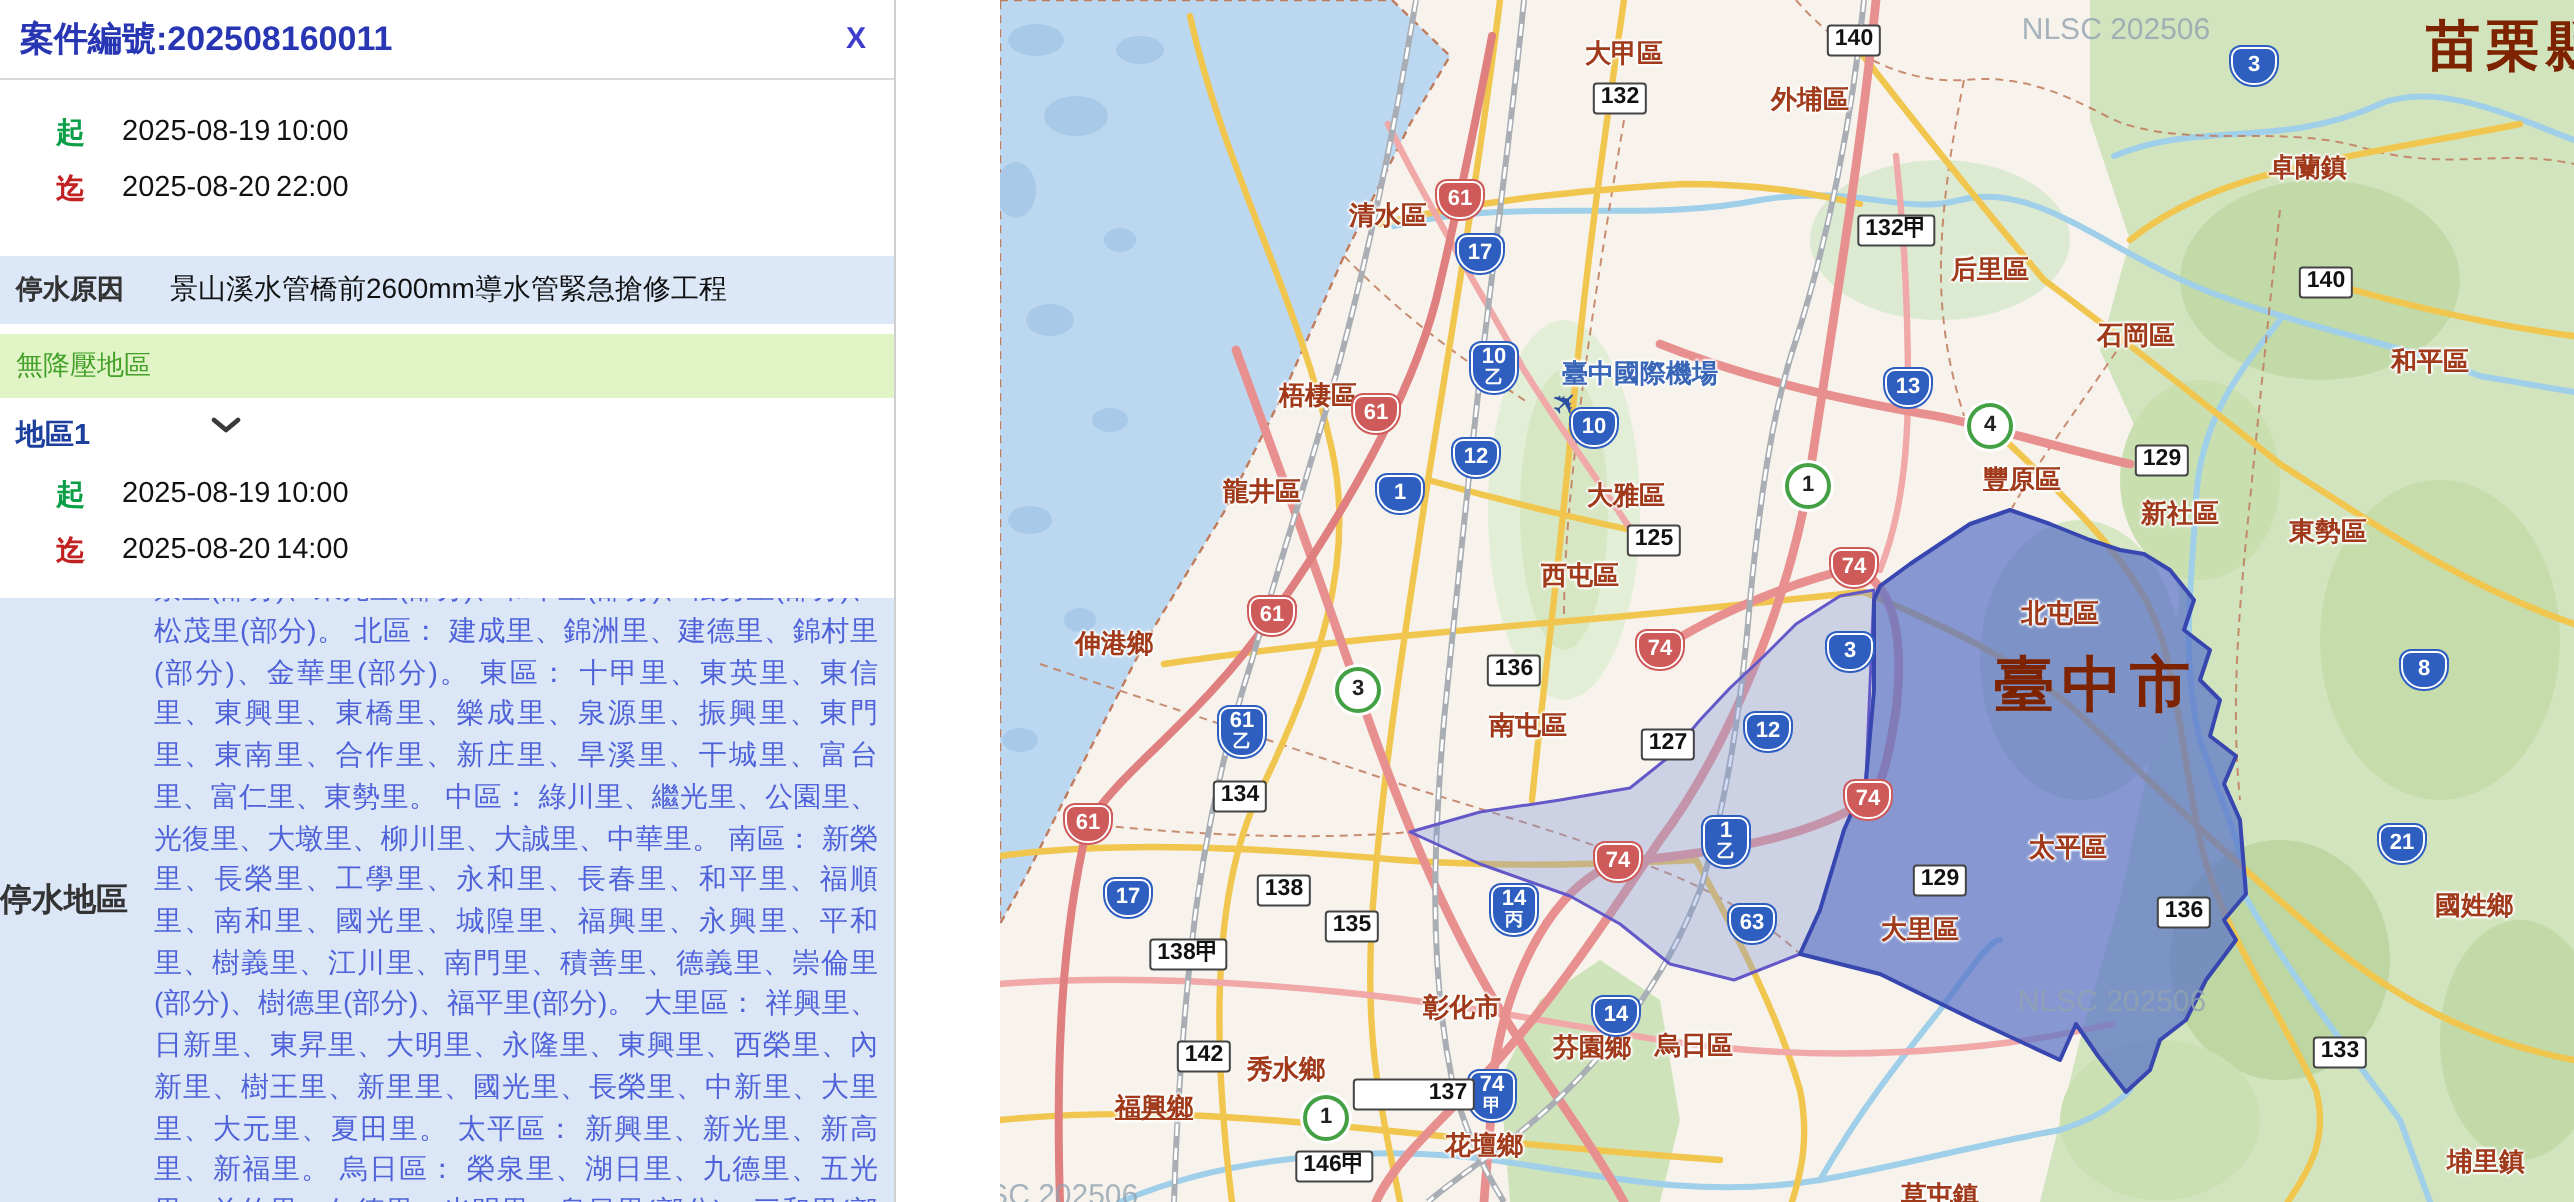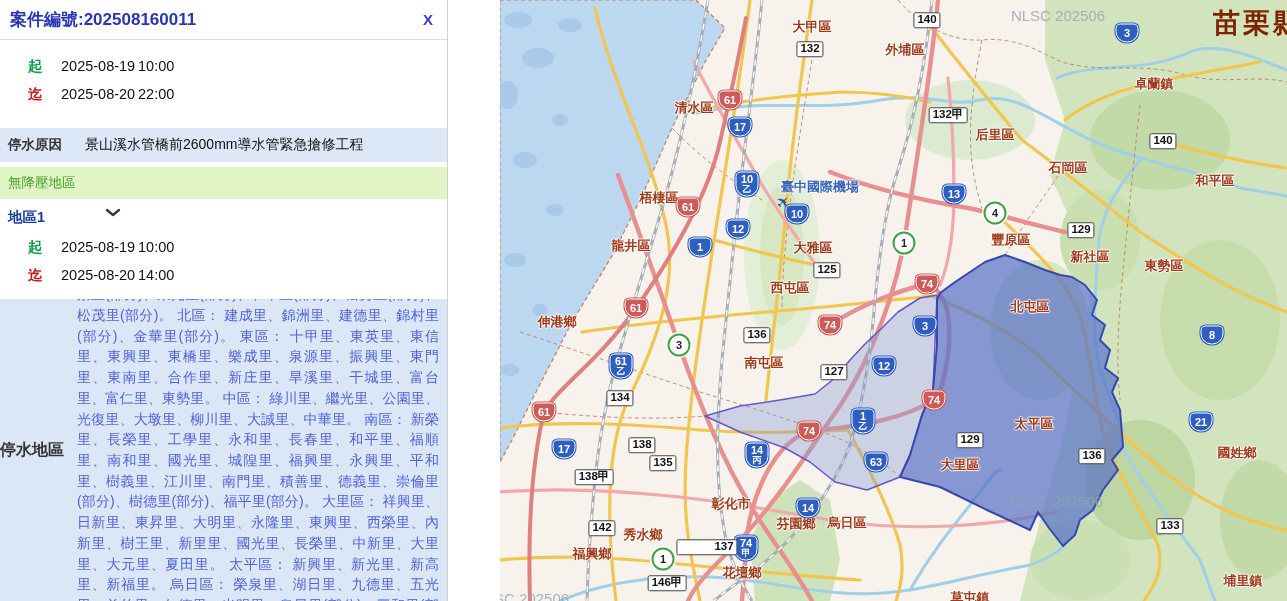--- a/index.html
+++ b/index.html
@@ -207,20 +207,21 @@
       <path d="M432,0 C426,60 414,120 398,170 C386,205 380,250 375,300 C371,350 364,400 350,445 C332,492 298,536 260,566 C238,583 224,592 214,601"></path>
       <path d="M262,0 C256,60 248,120 241,180 C234,240 228,300 222,360 C217,420 214,480 226,540 C232,565 242,585 252,601"></path>
     </g>
 
     <path d="M420,298 L437,295 L433,390 L422,415 L410,455 L400,477 L367,490 L335,482 L310,462 L285,448 L240,432 L205,416 L240,406 L280,400 L315,394 L335,378 L350,360 L365,344 L382,328 L398,312 Z" fill="rgba(135,155,215,0.38)" stroke="#6458c8" stroke-width="1.5" stroke-linejoin="round"></path>
 
     <path d="M505,255 L525,262 L545,270 L560,275 L572,277 L585,285 L597,300 L592,315 L605,325 L600,340 L610,350 L605,368 L618,378 L612,392 L620,410 L623,447 L612,460 L618,470 L603,490 L593,510 L580,520 L575,535 L563,546 L549,528 L538,512 L530,530 L487,510 L440,487 L400,477 L410,455 L422,415 L433,390 L437,345 L437,300 L440,293 L455,282 L470,272 L485,262 Z" fill="rgba(90,115,200,0.72)" stroke="#3847b0" stroke-width="2" stroke-linejoin="round"></path>
   </svg>
   <div class="overlay">
       <div class="ml big" style="left: 722px; top: 23px; margin-left: 36px;">苗栗縣</div>
+      <div class="ml big2" style="left: 548px; top: 343px;">臺中市</div>
       <div class="ml" style="left: 312px; top: 27px;">大甲區</div>
       <div class="ml" style="left: 405px; top: 50px;">外埔區</div>
       <div class="ml" style="left: 194px; top: 108px;">清水區</div>
       <div class="ml" style="left: 159px; top: 198px;">梧棲區</div>
       <div class="ml" style="left: 131px; top: 246px;">龍井區</div>
       <div class="ml" style="left: 57px; top: 322px;">伸港鄉</div>
       <div class="ml" style="left: 313px; top: 248px;">大雅區</div>
       <div class="ml" style="left: 290px; top: 288px; font-family: Liberation Serif, serif;">西屯區</div>
       <div class="ml" style="left: 264px; top: 363px;">南屯區</div>
       <div class="ml" style="left: 530px; top: 307px;">北屯區</div>
@@ -232,21 +233,21 @@
       <div class="ml" style="left: 654px; top: 84px;">卓蘭鎮</div>
       <div class="ml" style="left: 715px; top: 181px;">和平區</div>
       <div class="ml" style="left: 534px; top: 424px;">太平區</div>
       <div class="ml" style="left: 460px; top: 465px;">大里區</div>
       <div class="ml" style="left: 737px; top: 453px;">國姓鄉</div>
       <div class="ml" style="left: 743px; top: 581px;">埔里鎮</div>
       <div class="ml" style="left: 347px; top: 523px;">烏日區</div>
       <div class="ml" style="left: 296px; top: 524px; font-family: Liberation Mono, monospace;">芬園鄉</div>
       <div class="ml" style="left: 231px; top: 504px;">彰化市</div>
       <div class="ml" style="left: 143px; top: 535px;">秀水鄉</div>
-      <div class="ml" style="left: 92px; top: 554px;">福興鄉</div>
+      <div class="ml" style="left: 77px; top: 554px; text-decoration: underline;">福興鄉</div>
       <div class="ml" style="left: 242px; top: 573px;">花壇鄉</div>
       <div class="ml" style="left: 470px; top: 598px;">草屯鎮</div>
       <div class="ml airport" style="left: 320px; top: 187px;">臺中國際機場</div>
       <div class="ml plane" style="left: 283px; top: 202px;">✈</div>
       <div class="ml watermark" style="left: 558px; top: 15px;">NLSC 202506</div>
       <div class="ml watermark" style="left: 556px; top: 501px;">NLSC 202506</div>
       <div class="ml watermark" style="left: 22px; top: 598px;">NLSC 202506</div>
       <div class="sh sh-blue" style="left: 240px; top: 127px;">
         <span>17</span>
       </div>
@@ -365,21 +366,21 @@
       </div>
       <div class="sh sh-box" style="left: 334px; top: 372px;">
         <span>127</span>
       </div>
       <div class="sh sh-box" style="left: 120px; top: 398px;">
         <span>134</span>
       </div>
       <div class="sh sh-box" style="left: 142px; top: 445px;">
         <span>138</span>
       </div>
-      <div class="sh sh-box" style="left: 163px; top: 463px;">
+      <div class="sh sh-box" style="left: 176px; top: 463px;">
         <span>135</span>
       </div>
       <div class="sh sh-box" style="left: 94px; top: 477px;">
         <span>138甲</span>
       </div>
       <div class="sh sh-box" style="left: 102px; top: 528px;">
         <span>142</span>
       </div>
       <div class="sh sh-box" style="left: 207px; top: 547px; padding-left: 37px;">
         <span>137</span>

